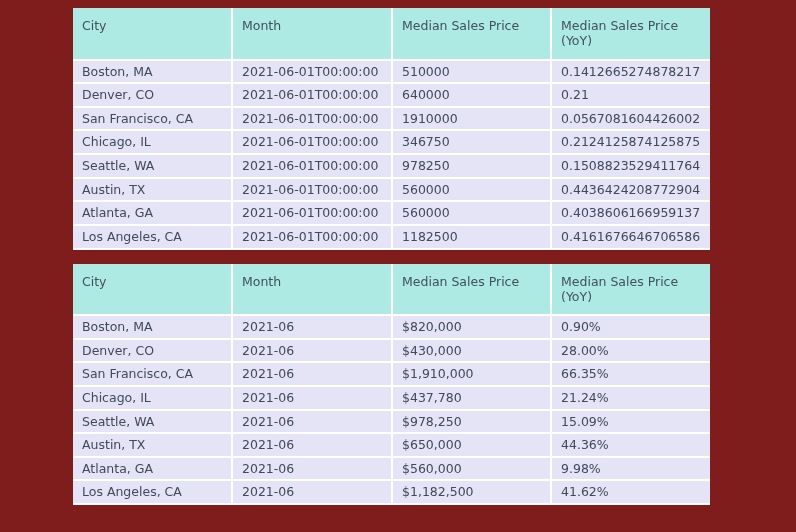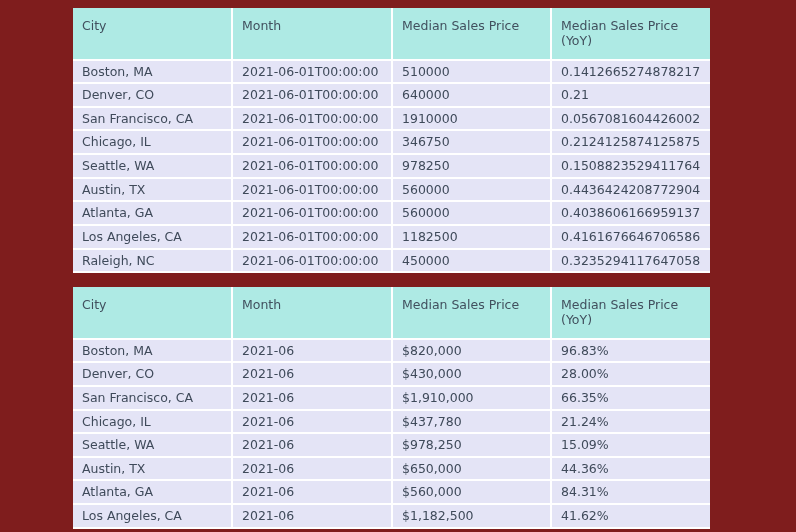--- a/index.html
+++ b/index.html
@@ -131,26 +131,20 @@
         <td>2021-06-01T00:00:00</td>
         <td>560000</td>
         <td>0.4038606166959137</td>
       </tr>
       <tr>
         <td>Los Angeles, CA</td>
         <td>2021-06-01T00:00:00</td>
         <td>1182500</td>
         <td>0.4161676646706586</td>
       </tr>
-      <tr>
-        <td>Raleigh, NC</td>
-        <td>2021-06-01T00:00:00</td>
-        <td>450000</td>
-        <td>0.3235294117647058</td>
-      </tr>
     </tbody>
   </table>
 
   <table class="data-table">
     <colgroup>
       <col class="col-city">
         <col class="col-month">
         <col class="col-price">
         <col class="col-yoy">
     </colgroup>
@@ -160,21 +154,21 @@
         <th>Month</th>
         <th>Median Sales Price</th>
         <th>Median Sales Price (YoY)</th>
       </tr>
     </thead>
     <tbody>
       <tr>
         <td>Boston, MA</td>
         <td>2021-06</td>
         <td>$820,000</td>
-        <td>96.83%</td>
+        <td>0.90%</td>
       </tr>
       <tr>
         <td>Denver, CO</td>
         <td>2021-06</td>
         <td>$430,000</td>
         <td>28.00%</td>
       </tr>
       <tr>
         <td>San Francisco, CA</td>
         <td>2021-06</td>
@@ -196,21 +190,21 @@
       <tr>
         <td>Austin, TX</td>
         <td>2021-06</td>
         <td>$650,000</td>
         <td>44.36%</td>
       </tr>
       <tr>
         <td>Atlanta, GA</td>
         <td>2021-06</td>
         <td>$560,000</td>
-        <td>84.31%</td>
+        <td>9.98%</td>
       </tr>
       <tr>
         <td>Los Angeles, CA</td>
         <td>2021-06</td>
         <td>$1,182,500</td>
         <td>41.62%</td>
       </tr>
 
     </tbody>
   </table>

